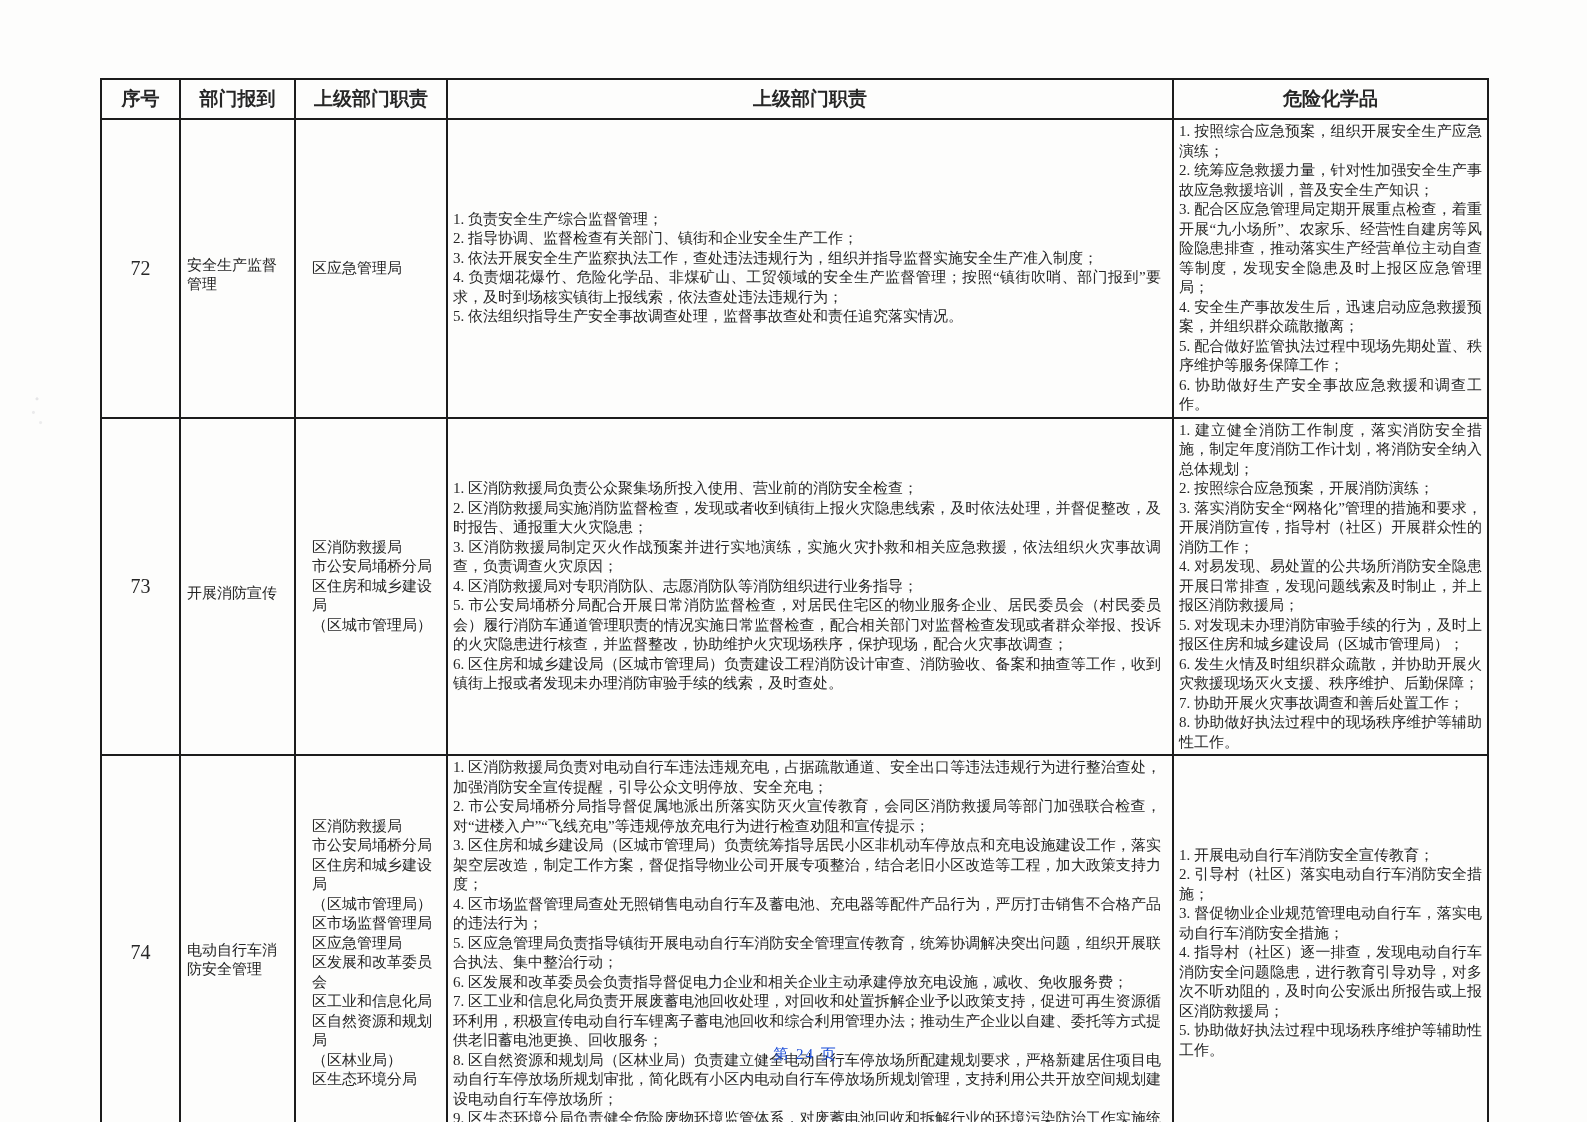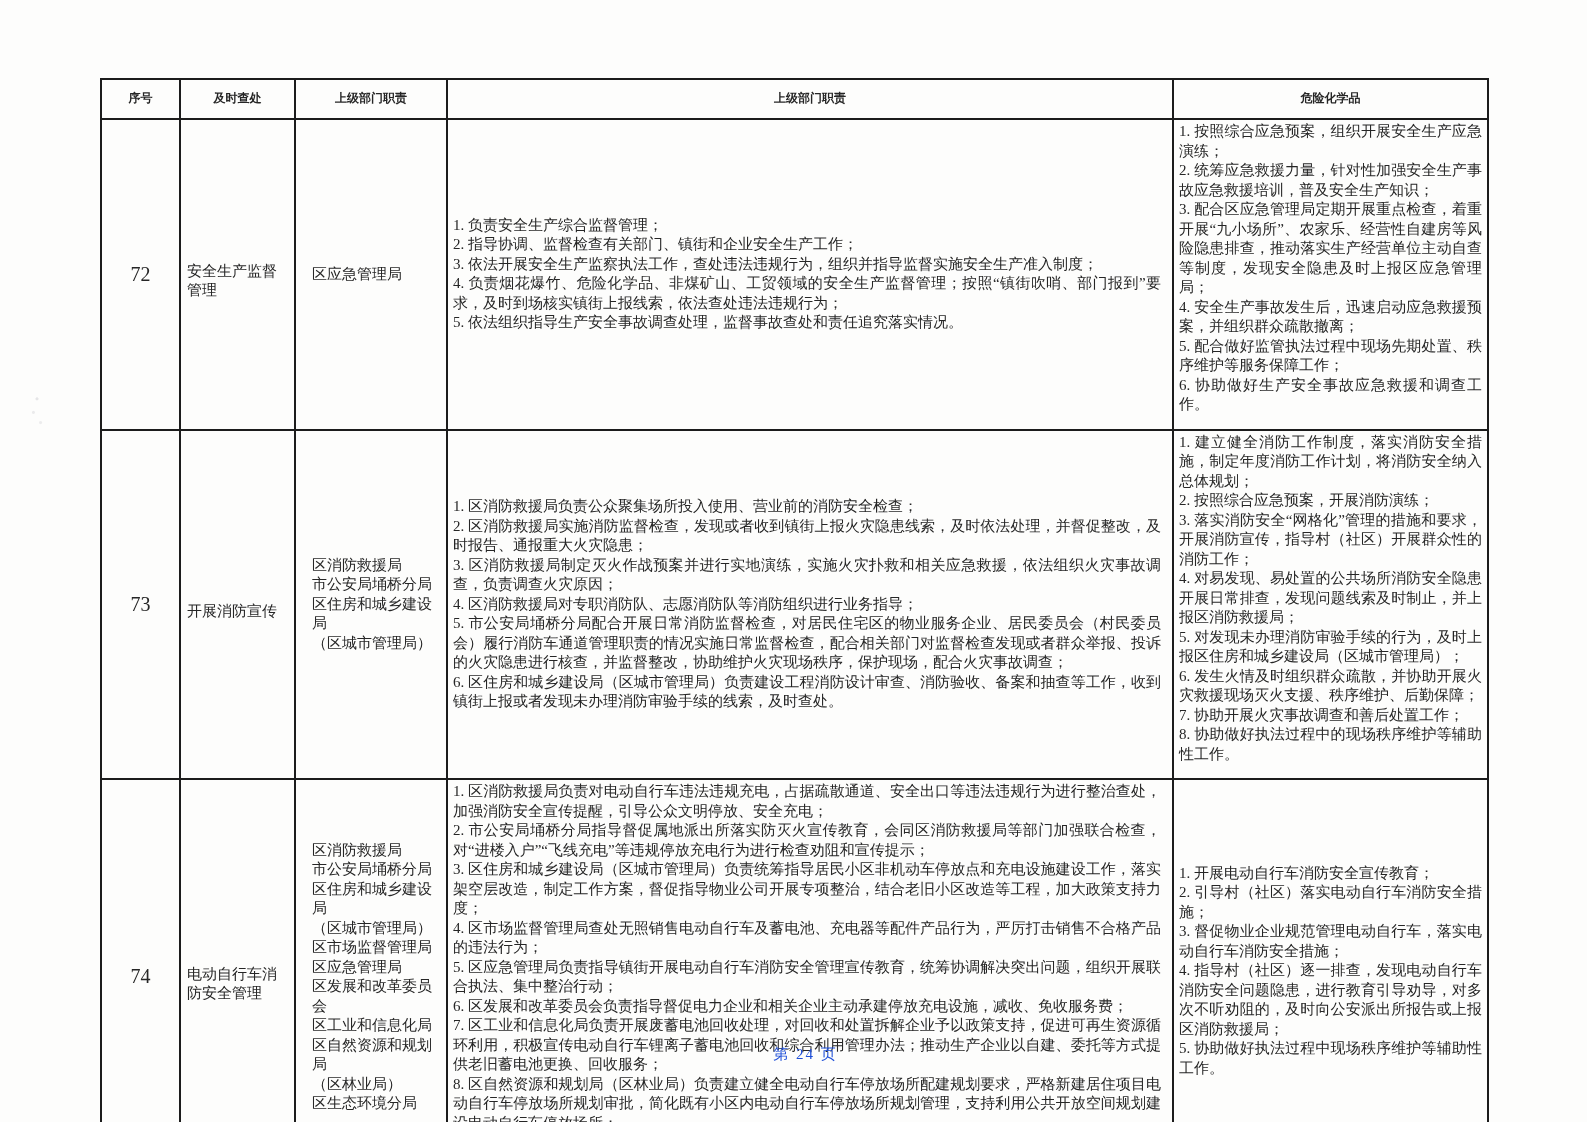--- a/index.html
+++ b/index.html
@@ -17,31 +17,31 @@
     table-layout:fixed;
   }
   .doc-table th,.doc-table td{
     border:2px solid #1c1c1c;
     vertical-align:middle;
     font-size:15px;
     line-height:19.5px;
     overflow:hidden;
   }
   .doc-table th{
-    font-size:12px;
+    font-size:19px;
     font-weight:bold;
     text-align:center;
     padding:4px 16px;
     height:30px;
   }
   td.c-no{text-align:center;font-size:20px;}
   td.c-name{padding:16px 4px 2px 6px;white-space:pre-line;}
   td.c-dept{padding:2px 4px 2px 16px;white-space:pre-line;}
   td.c-duty{padding:2px 11px 2px 5px;white-space:pre-line;text-align:justify;}
-  td.c-street{padding:2px 5px 14px 5px;white-space:pre-line;text-align:justify;margin-top:29px;}
+  td.c-street{padding:2px 5px 2px 5px;white-space:pre-line;text-align:justify;margin-top:29px;}
   .page-footer{
     position:absolute;left:12px;top:1045px;width:100%;
     text-align:center;font-size:15px;color:#1d4ed8;
     letter-spacing:2px;
   }
   .scan-noise{
     position:absolute;left:28px;top:392px;width:18px;height:34px;
     background:radial-gradient(circle at 50% 20%, rgba(160,160,170,.25) 1px, transparent 2px),
                radial-gradient(circle at 30% 60%, rgba(160,160,170,.2) 1px, transparent 2px),
                radial-gradient(circle at 70% 90%, rgba(160,160,170,.18) 1px, transparent 2px);
@@ -56,21 +56,21 @@
   <colgroup>
     <col style="width:79px">
     <col style="width:115px">
     <col style="width:152px">
     <col style="width:726px">
     <col style="width:315px">
   </colgroup>
   <thead>
     <tr>
       <th>序号</th>
-      <th>及时查处</th>
+      <th>部门报到</th>
       <th>上级部门职责</th>
       <th>上级部门职责</th>
       <th>危险化学品</th>
     </tr>
   </thead>
   <tbody>
     <tr style="height:271px;">
       <td class="c-no">72</td>
       <td class="c-name">安全生产监督管理</td>
       <td class="c-dept">区应急管理局</td>

